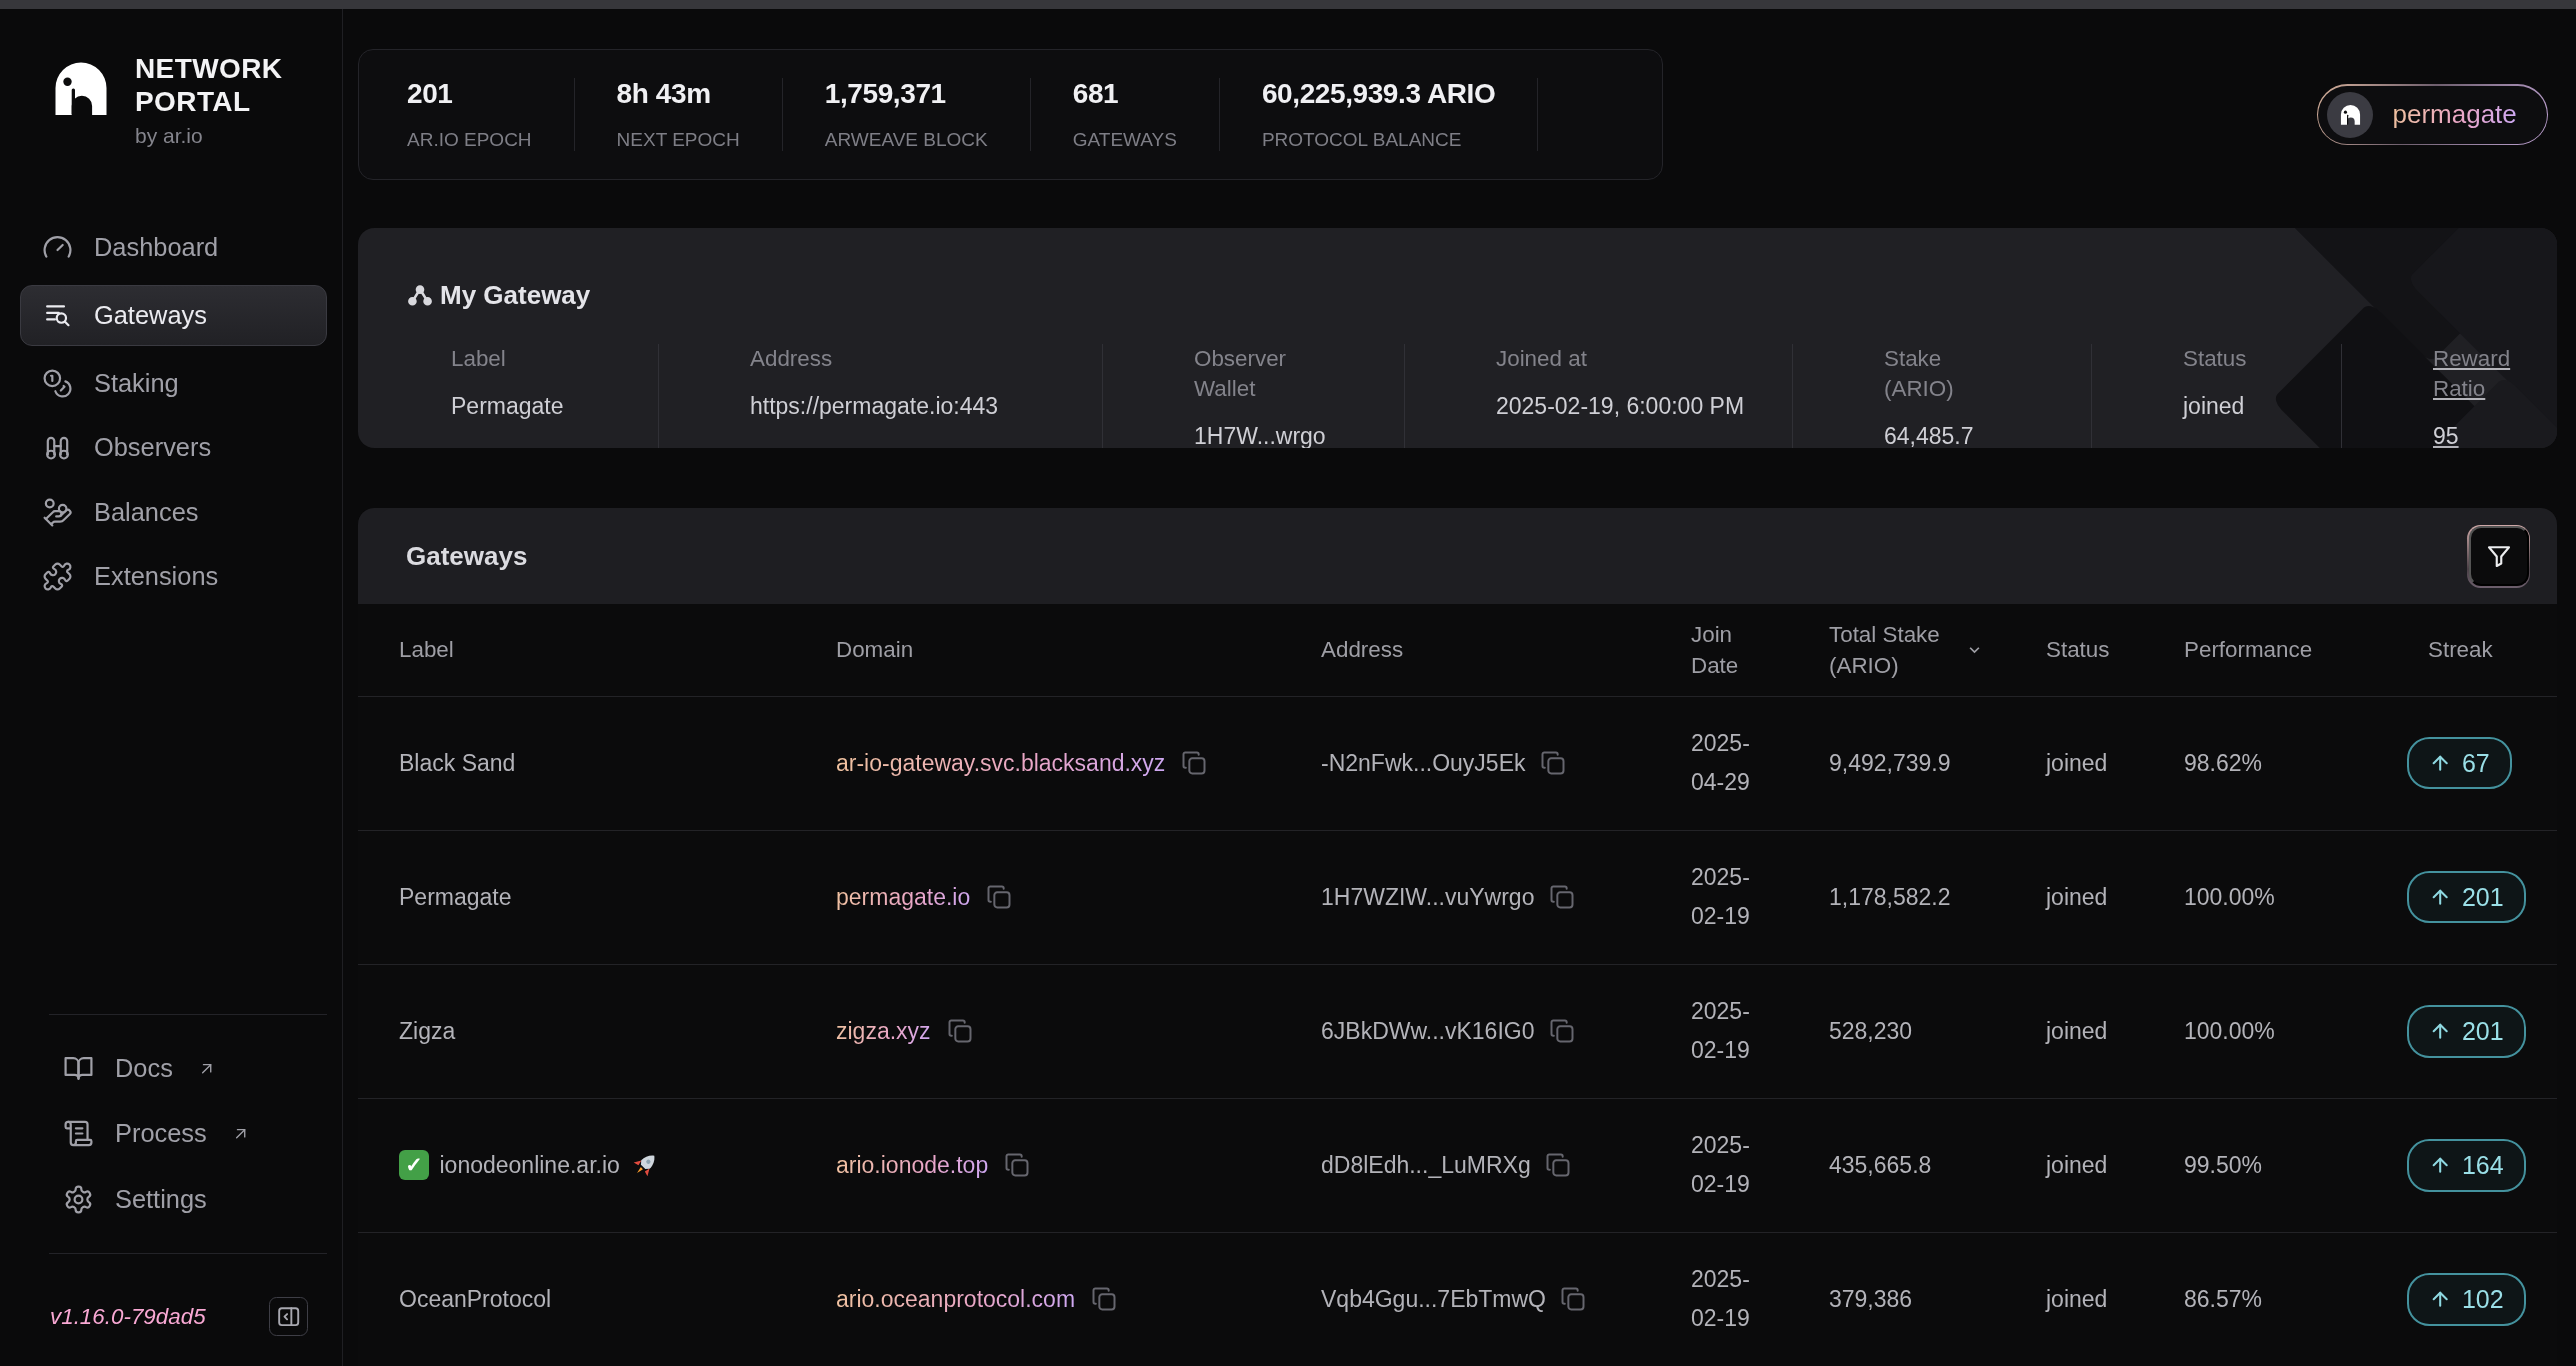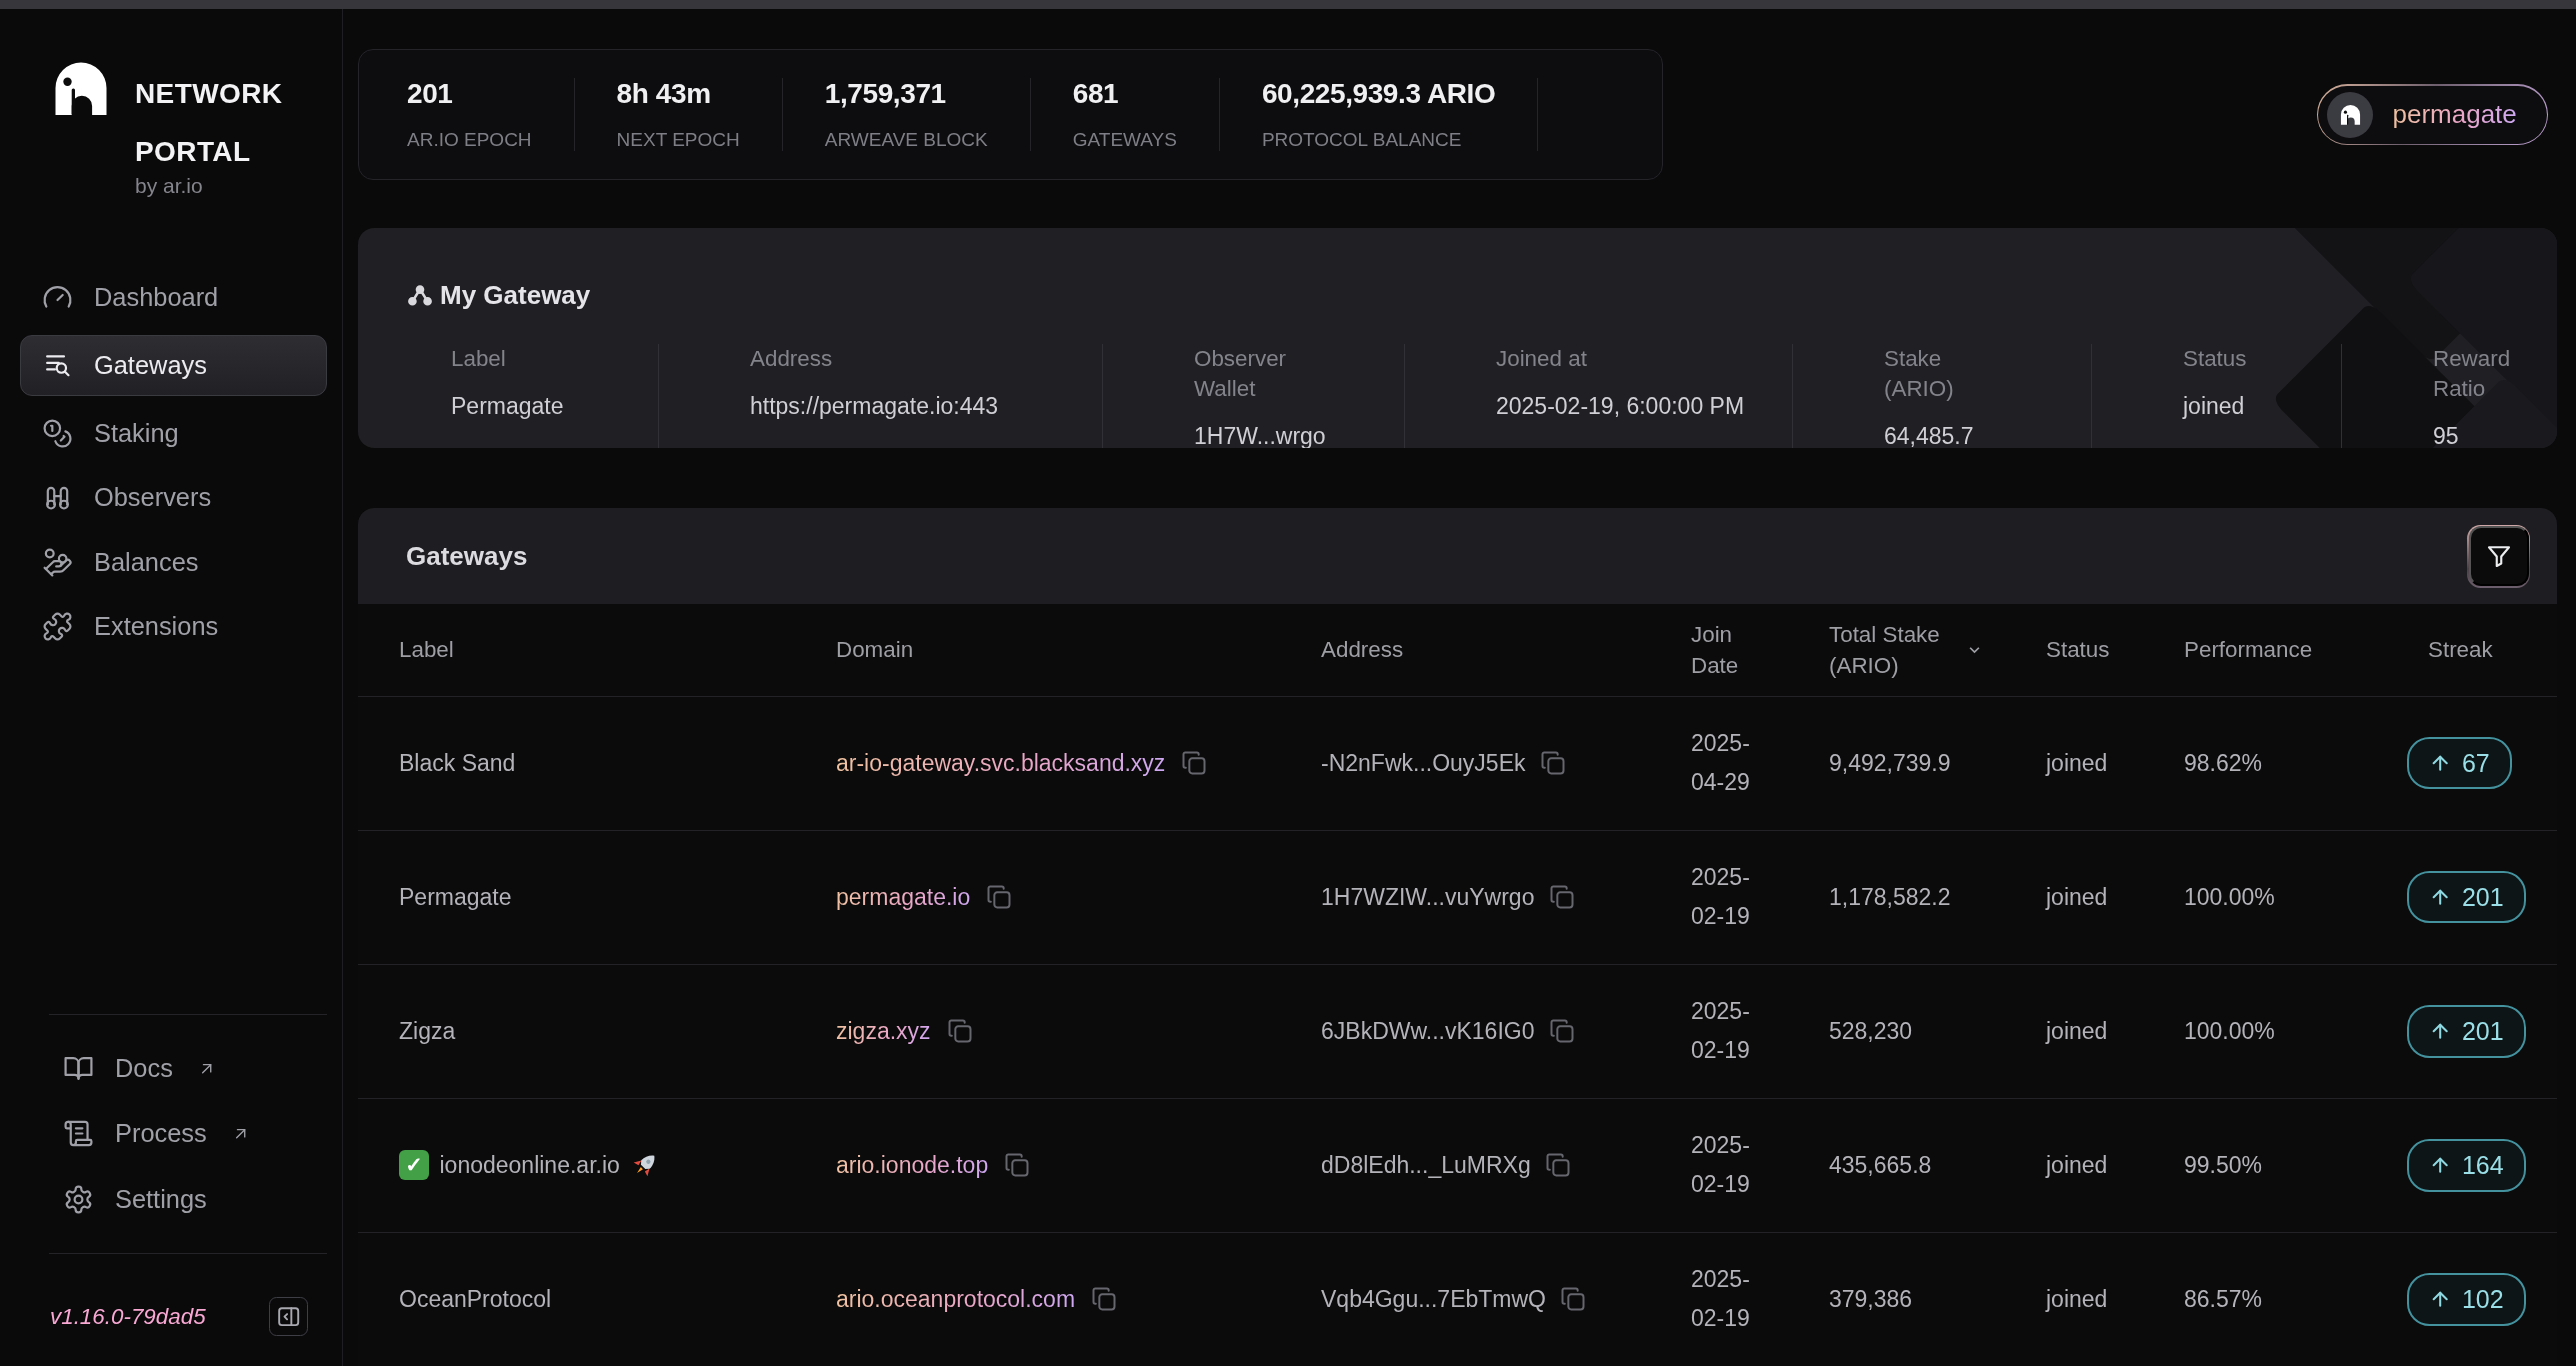--- a/index.html
+++ b/index.html
@@ -6,21 +6,21 @@
   html,body { width:2576px; height:1366px; overflow:hidden; background:#0a0a0b;
     font-family:"Liberation Sans", sans-serif; color:#b3b3b9; }
   .topstrip { height:9px; width:100%; background:#37373b; }
   .app { display:flex; height:1357px; }
 
   
   .sidebar { width:343px; min-width:343px; border-right:0.7px solid #1f1f23;
     display:flex; flex-direction:column; padding:43px 15px 30px 0; }
   .brand { display:flex; gap:18px; padding-left:45px; align-items:flex-start; }
   .brand-logo { width:72px; height:72px; }
-  .brand-l1,.brand-l2 { font-size:28px; font-weight:700; color:#f3f3f5; line-height:33px; letter-spacing:0.4px;margin-top:25px; }
+  .brand-l1,.brand-l2 { font-size:28px; font-weight:700; color:#f3f3f5; line-height:33px; letter-spacing:0.4px; }
   .brand-sub { font-size:21px; color:#84848c; margin-top:6px; }
 
   .nav { margin-top:72px; display:flex; flex-direction:column; gap:10.5px; padding-left:20px; }
   .nav-item { display:flex; align-items:center; gap:21px; height:54px; padding:0 21px;
     color:#a0a0a8; font-size:25.4px; border-radius:12px; border:0.7px solid transparent; cursor:pointer; }
   .nav-item.active { background:linear-gradient(180deg,#2d2d32,#212125);
     border:0.7px solid #3a3a41; color:#ebebf0; font-weight:500; height:61px; }
   .nav-item svg { width:31px; height:31px; stroke:currentColor; fill:none;
     stroke-width:1.7; stroke-linecap:round; stroke-linejoin:round; flex:none; }
   .ext-arrow { width:19.4px !important; height:19.4px !important; margin-left:3px; }
@@ -65,21 +65,21 @@
   .cube.c1 { width:224px; height:224px; right:45px; top:-105px; background:#131316; }
   .cube.c2 { width:224px; height:224px; right:-90px; top:-30px; background:#17171b; }
   .cube.c3 { width:224px; height:224px; right:45px; top:90px; background:#101013; }
   .cube.c4 { width:224px; height:224px; right:-90px; top:164px; background:#1a1a1e; }
   .card-head { display:flex; align-items:center; gap:6px; margin-top:52px; position:relative; }
   .card-head svg { width:28px; height:28px; }
   .card-title { font-size:26px; font-weight:600; color:#e4e4e9; }
   .card-fields { display:flex; margin-top:33px; padding-left:45px; position:relative; }
   .field { padding-left:91px; border-left:0.7px solid #303036; min-height:157px; }
   .field:first-child { padding-left:0; border-left:none; }
-  .f1{width:207px;} .f2{width:444px;} .f3{width:302px;} .f4{width:388px;} .f5{width:299px;} .f6{width:250px;} .f7{flex:1;}
+  .f1{width:207px;} .f2{width:444px;} .f3{width:302px;} .f4{width:388px;} .f5{width:299px;} .f6{width:250px;} .f7{flex:1;text-decoration:underline;}
   .field-label { font-size:22.4px; color:#83838b; line-height:30px; max-width:131px; }
   .field-value { font-size:23px; color:#cfcfd5; margin-top:19.4px; white-space:nowrap; }
 
   
   .table-section { margin-top:60px; flex:1; background:#0b0b0c; border-radius:16.4px 16.4px 0 0;
     overflow:hidden; display:flex; flex-direction:column; }
   .table-titlebar { height:96px; min-height:96px; background:#1e1e22; display:flex;
     align-items:center; justify-content:space-between; padding:0 27px 0 48px; }
   .table-title { font-size:26px; font-weight:600; color:#dbdbe0; }
   .filter-wrap { padding:1.5px; border-radius:13.4px;

